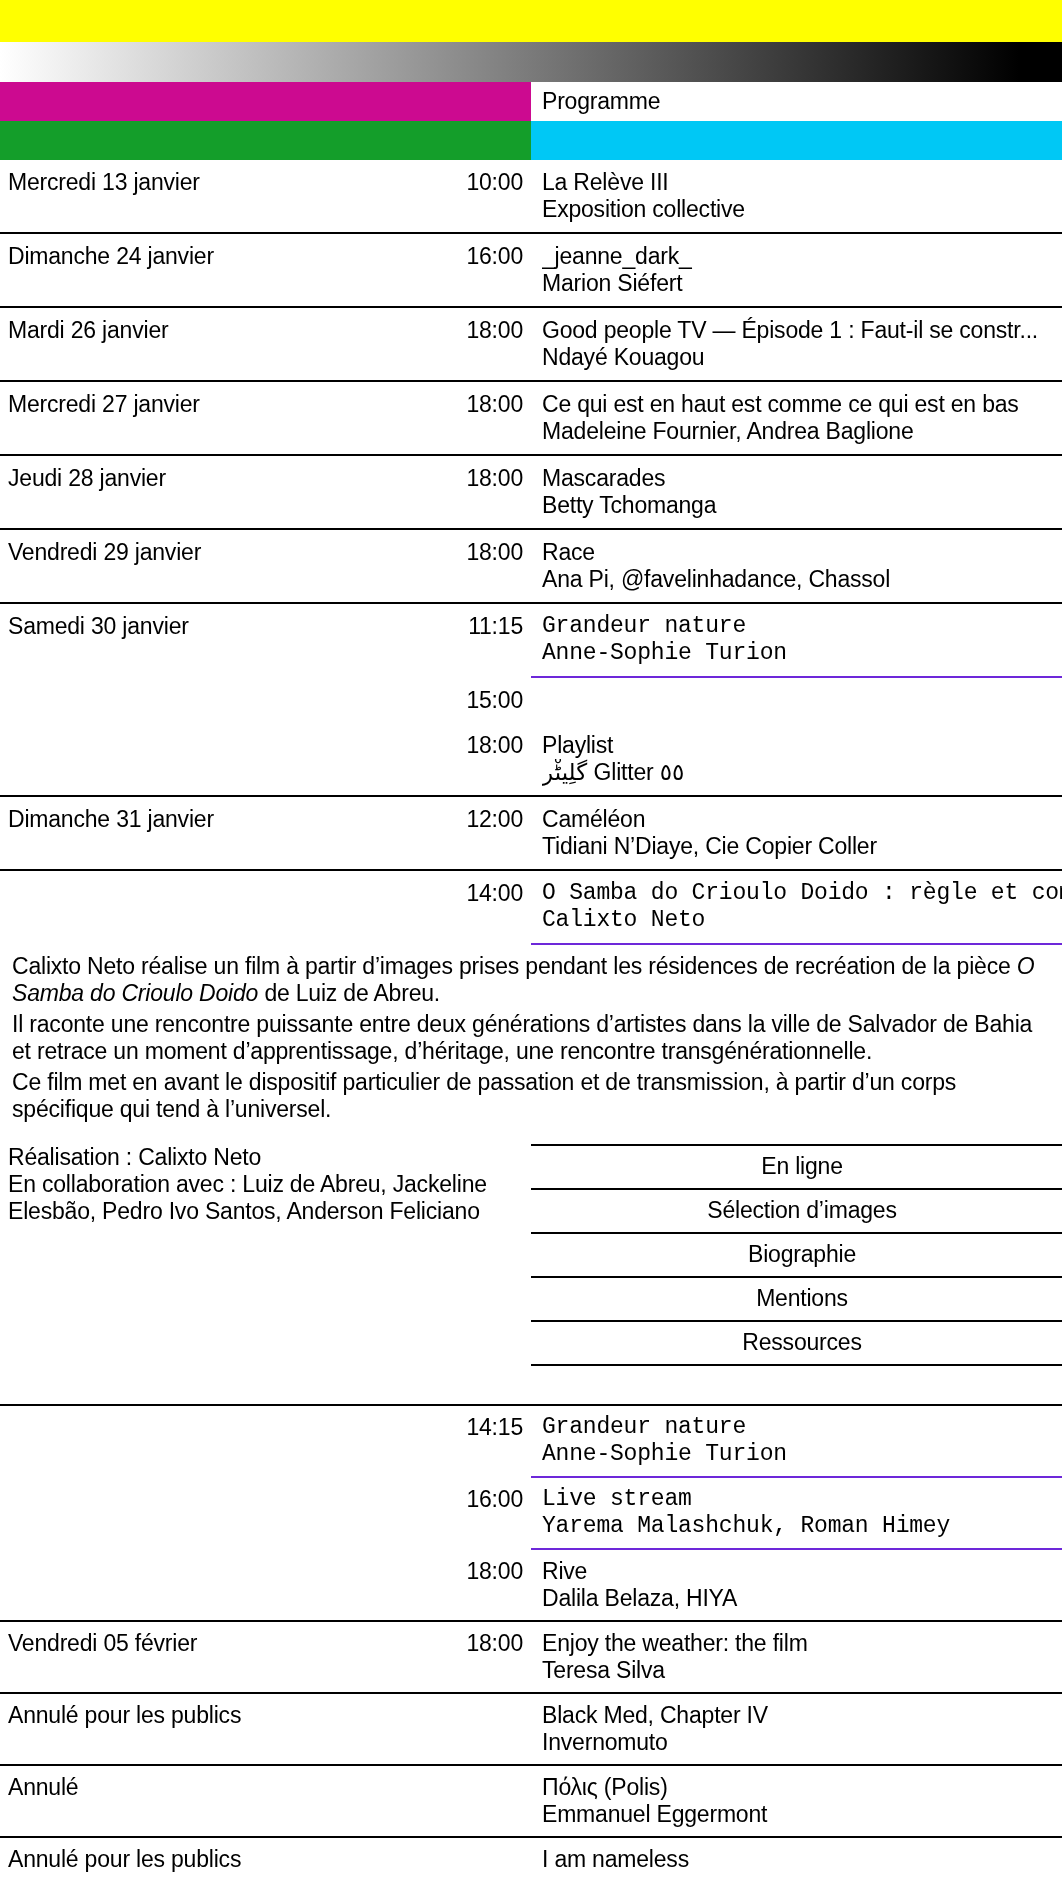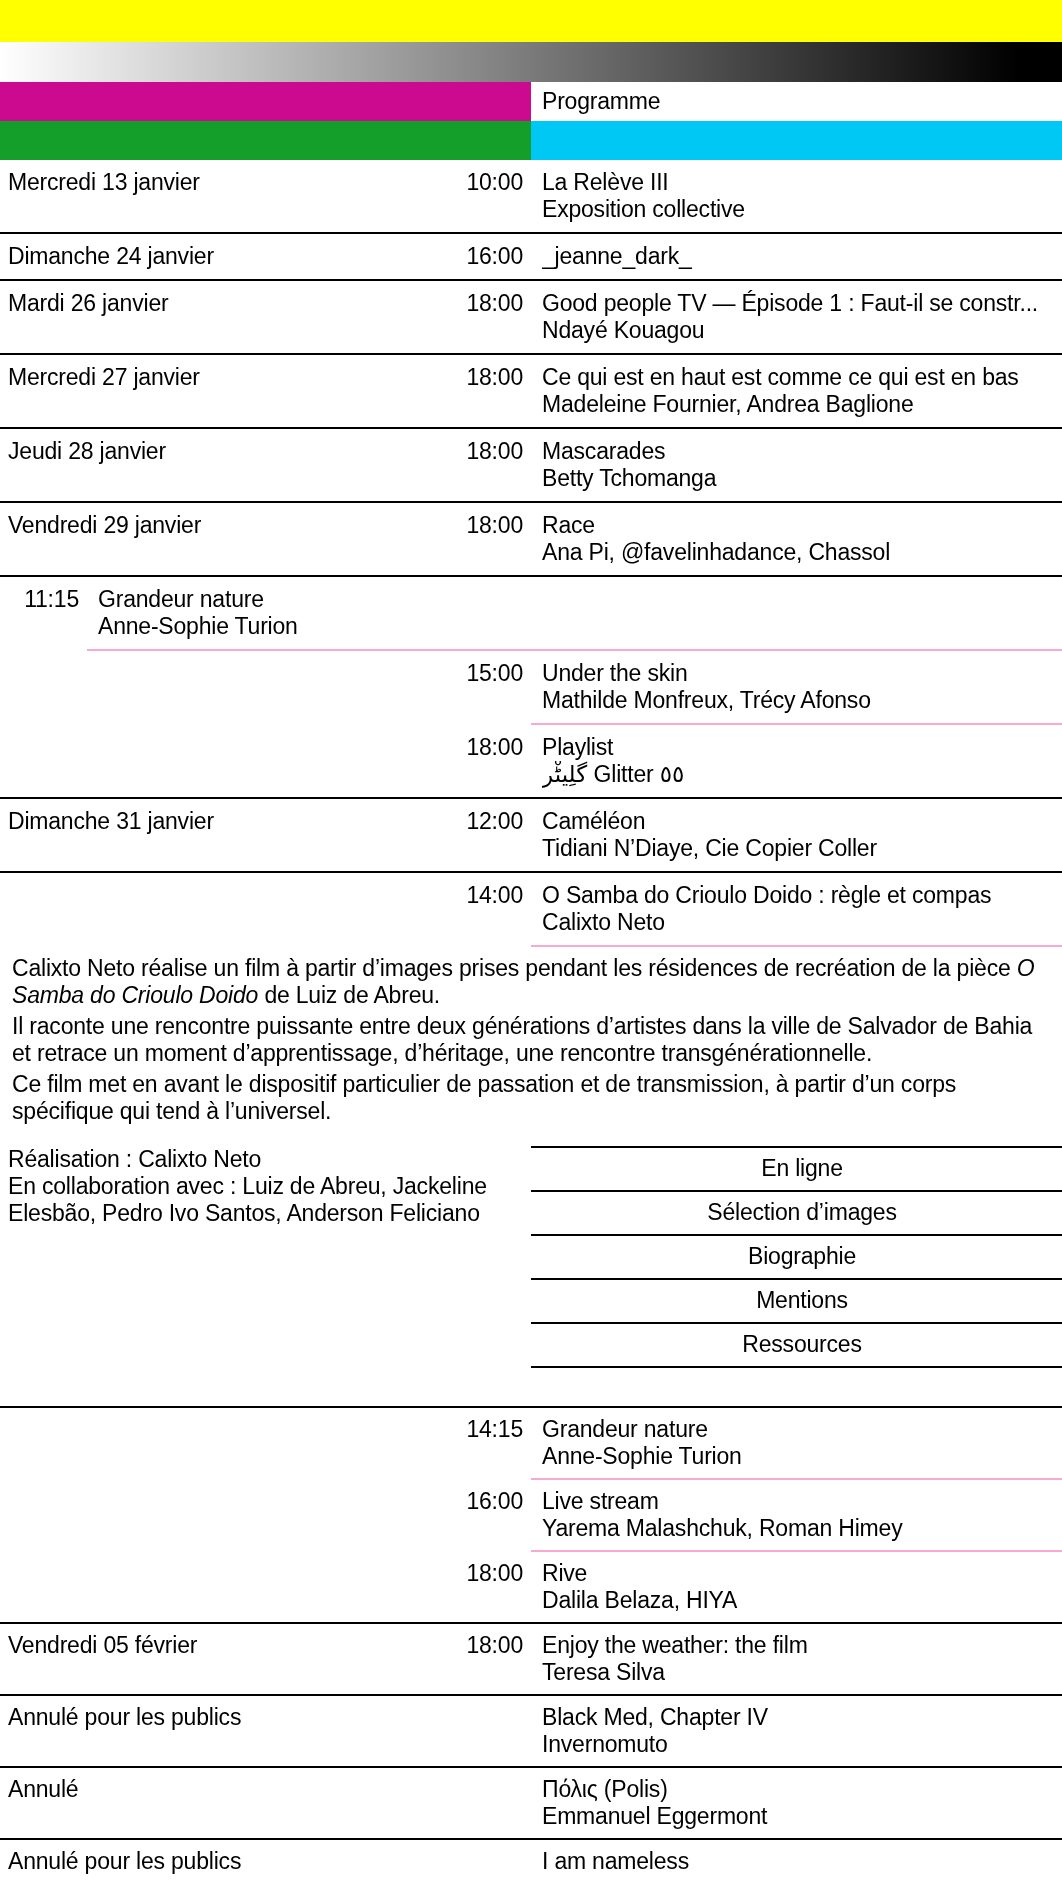--- a/index.html
+++ b/index.html
@@ -20,21 +20,21 @@
   .band-green .right{background:#00C8F5;}
   
   .row{display:flex;align-items:stretch;}
   .row .cell{padding-top:9px;padding-bottom:9px;}
   .sec2 .row .cell{padding-top:8px;padding-bottom:8px;}
   .cell-date{flex:0 0 444px;width:444px;padding-left:8px;box-sizing:border-box;overflow:hidden;white-space:nowrap;}
   .cell-time{flex:0 0 79px;width:79px;text-align:right;white-space:nowrap;}
   .cell-main{flex:1;margin-left:8px;padding-left:11px;overflow:hidden;}
   .cell-main .t1,.cell-main .t2{white-space:nowrap;overflow:hidden;}
   .r-full{border-bottom:2px solid #000;}
-  .r-part .cell-main{border-bottom:2px solid #f9a8d4;}
+  .r-part .cell-main{border-bottom:2px solid #6d28d9;font-family:Liberation Mono, monospace;}
   
   .description{margin:8px 8px 0 8px;}
   .description p{margin:4px;}
   .description .it{font-style:italic;}
   
   .info{display:flex;margin-top:21px;align-items:flex-start;}
   .credits{flex:0 0 531px;width:531px;padding-left:8px;box-sizing:border-box;}
   .links{flex:1;border-top:2px solid #000;text-align:center;}
   .link-item{display:block;padding:7px 0 8px 11px;border-bottom:2px solid #000;cursor:pointer;}
   
@@ -67,20 +67,21 @@
         <div class="t1">La Relève III</div>
         <div class="t2">Exposition collective</div>
       </div>
   </div>
 
   <div class="row r-full">
     <div class="cell cell-date">Dimanche 24 janvier</div>
     <div class="cell cell-time">16:00</div>
     <div class="cell cell-main">
         <div class="t1">_jeanne_dark_</div>
+        <div class="t2">Marion Siéfert</div>
       </div>
   </div>
 
   <div class="row r-full">
     <div class="cell cell-date">Mardi 26 janvier</div>
     <div class="cell cell-time">18:00</div>
     <div class="cell cell-main">
         <div class="t1">Good people TV — Épisode 1 : Faut-il se constr...</div>
         <div class="t2">Ndayé Kouagou</div>
       </div>
@@ -107,34 +108,31 @@
   <div class="row r-full">
     <div class="cell cell-date">Vendredi 29 janvier</div>
     <div class="cell cell-time">18:00</div>
     <div class="cell cell-main">
         <div class="t1">Race</div>
         <div class="t2">Ana Pi, @favelinhadance, Chassol</div>
       </div>
   </div>
 
   <div class="row r-part">
+    <div class="cell cell-date">Samedi 30 janvier</div>
     <div class="cell cell-time">11:15</div>
     <div class="cell cell-main">
         <div class="t1">Grandeur nature</div>
         <div class="t2">Anne-Sophie Turion</div>
       </div>
   </div>
 
   <div class="row r-part">
     <div class="cell cell-date"></div>
     <div class="cell cell-time">15:00</div>
-    <div class="cell cell-main">
-        <div class="t1">Under the skin</div>
-        <div class="t2">Mathilde Monfreux, Trécy Afonso</div>
-      </div>
   </div>
 
   <div class="row r-full">
     <div class="cell cell-date"></div>
     <div class="cell cell-time">18:00</div>
     <div class="cell cell-main">
         <div class="t1">Playlist</div>
         <div class="t2">گلِیٹْر Glitter ٥٥</div>
       </div>
   </div>

